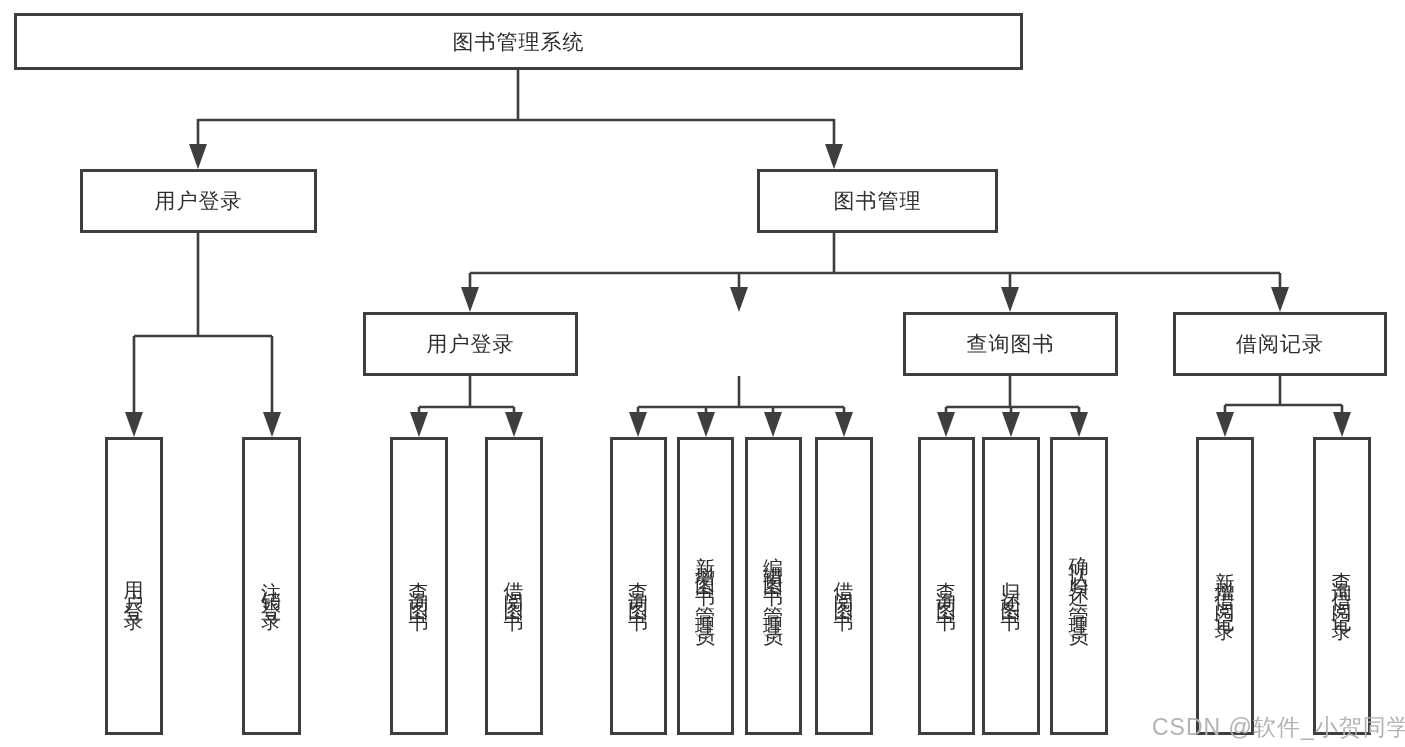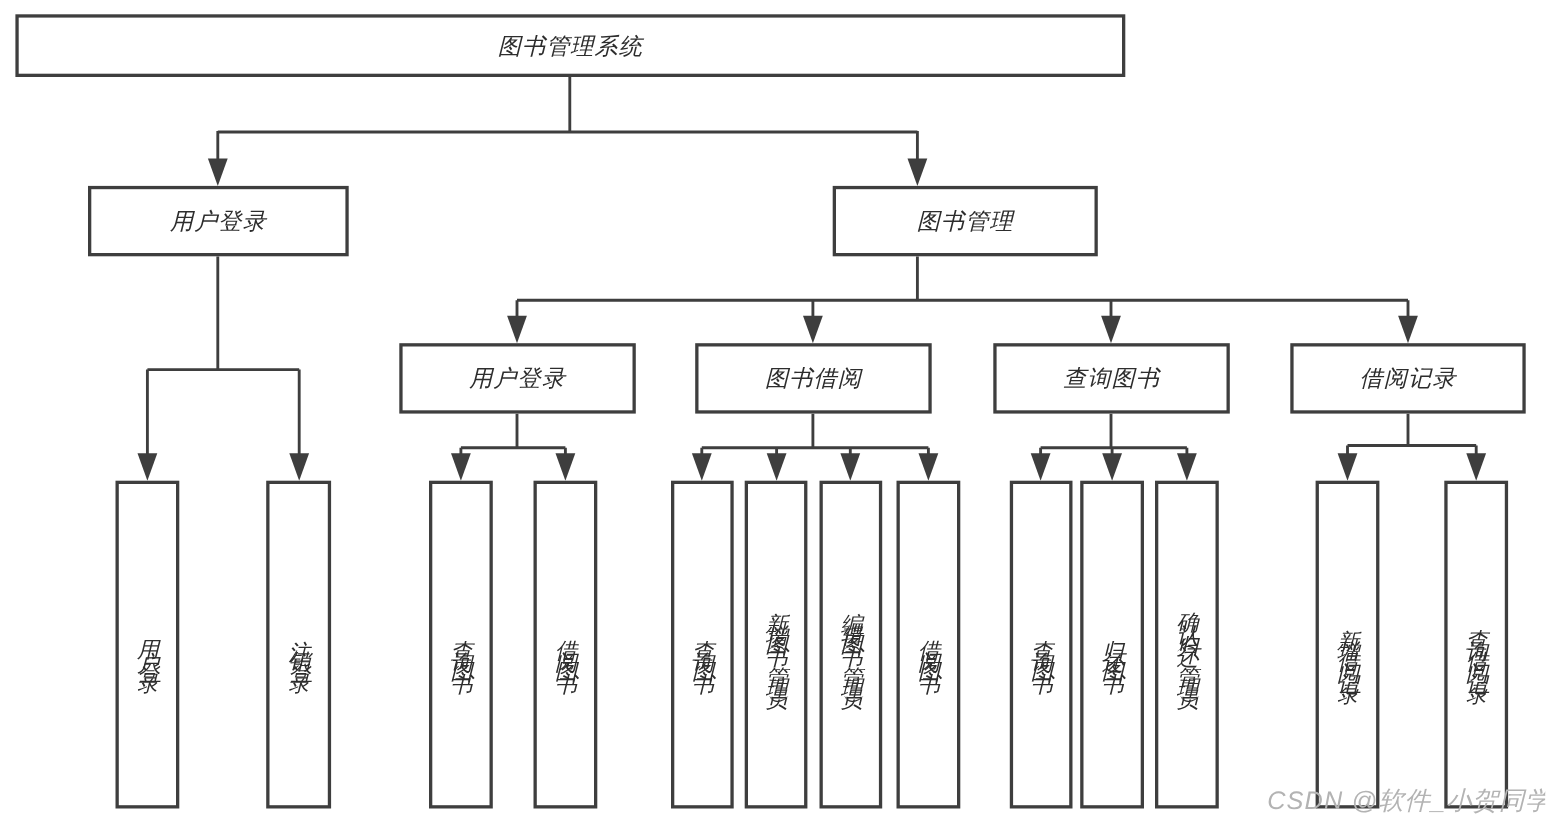--- a/index.html
+++ b/index.html
@@ -2,21 +2,20 @@
 <html><head>
 <meta charset="utf-8">
 <style>
   html,body{margin:0;padding:0;background:#ffffff;}
   #canvas{
     position:relative;
     width:1405px;height:747px;
     background:var(--bg,#ffffff);
     font-family:"Liberation Sans","DejaVu Sans",sans-serif;
     overflow:hidden;
-    font-style:italic;
   }
   #connectors{position:absolute;left:0;top:0;width:1405px;height:747px;}
   .box{
     position:absolute;
     box-sizing:border-box;
     background:#ffffff;
     border:3px solid var(--line,#3e3e3e);
     display:flex;align-items:center;justify-content:center;
     color:var(--text,#2d2d2d);
     font-size:21px;
@@ -93,21 +92,20 @@
     <polygon fill="#3e3e3e" points="1216,412 1234,412 1225,437"></polygon>
     <polygon fill="#3e3e3e" points="1333,412 1351,412 1342,437"></polygon>
   </svg>
 
   <div class="box" style="left:14px;top:13px;width:1009px;height:57px;">图书管理系统</div>
 
   <div class="box" style="left:80px;top:169px;width:237px;height:64px;">用户登录</div>
   <div class="box" style="left:713px;top:169px;width:241px;height:64px;margin-left:44px;">图书管理</div>
 
   <div class="box" style="left:363px;top:312px;width:215px;height:64px;">用户登录</div>
-  <div class="box" style="left:632px;top:312px;width:215px;height:64px;">图书借阅</div>
   <div class="box" style="left:903px;top:312px;width:215px;height:64px;">查询图书</div>
   <div class="box" style="left:1173px;top:312px;width:214px;height:64px;">借阅记录</div>
 
   <div class="box vbox" style="left:105px;top:437px;width:58px;height:298px;">用户登录</div>
   <div class="box vbox" style="left:242px;top:437px;width:59px;height:298px;">注销登录</div>
 
   <div class="box vbox" style="left:390px;top:437px;width:58px;height:298px;">查询图书</div>
   <div class="box vbox" style="left:485px;top:437px;width:58px;height:298px;">借阅图书</div>
 
   <div class="box vbox" style="left:610px;top:437px;width:57px;height:298px;">查询图书</div>

